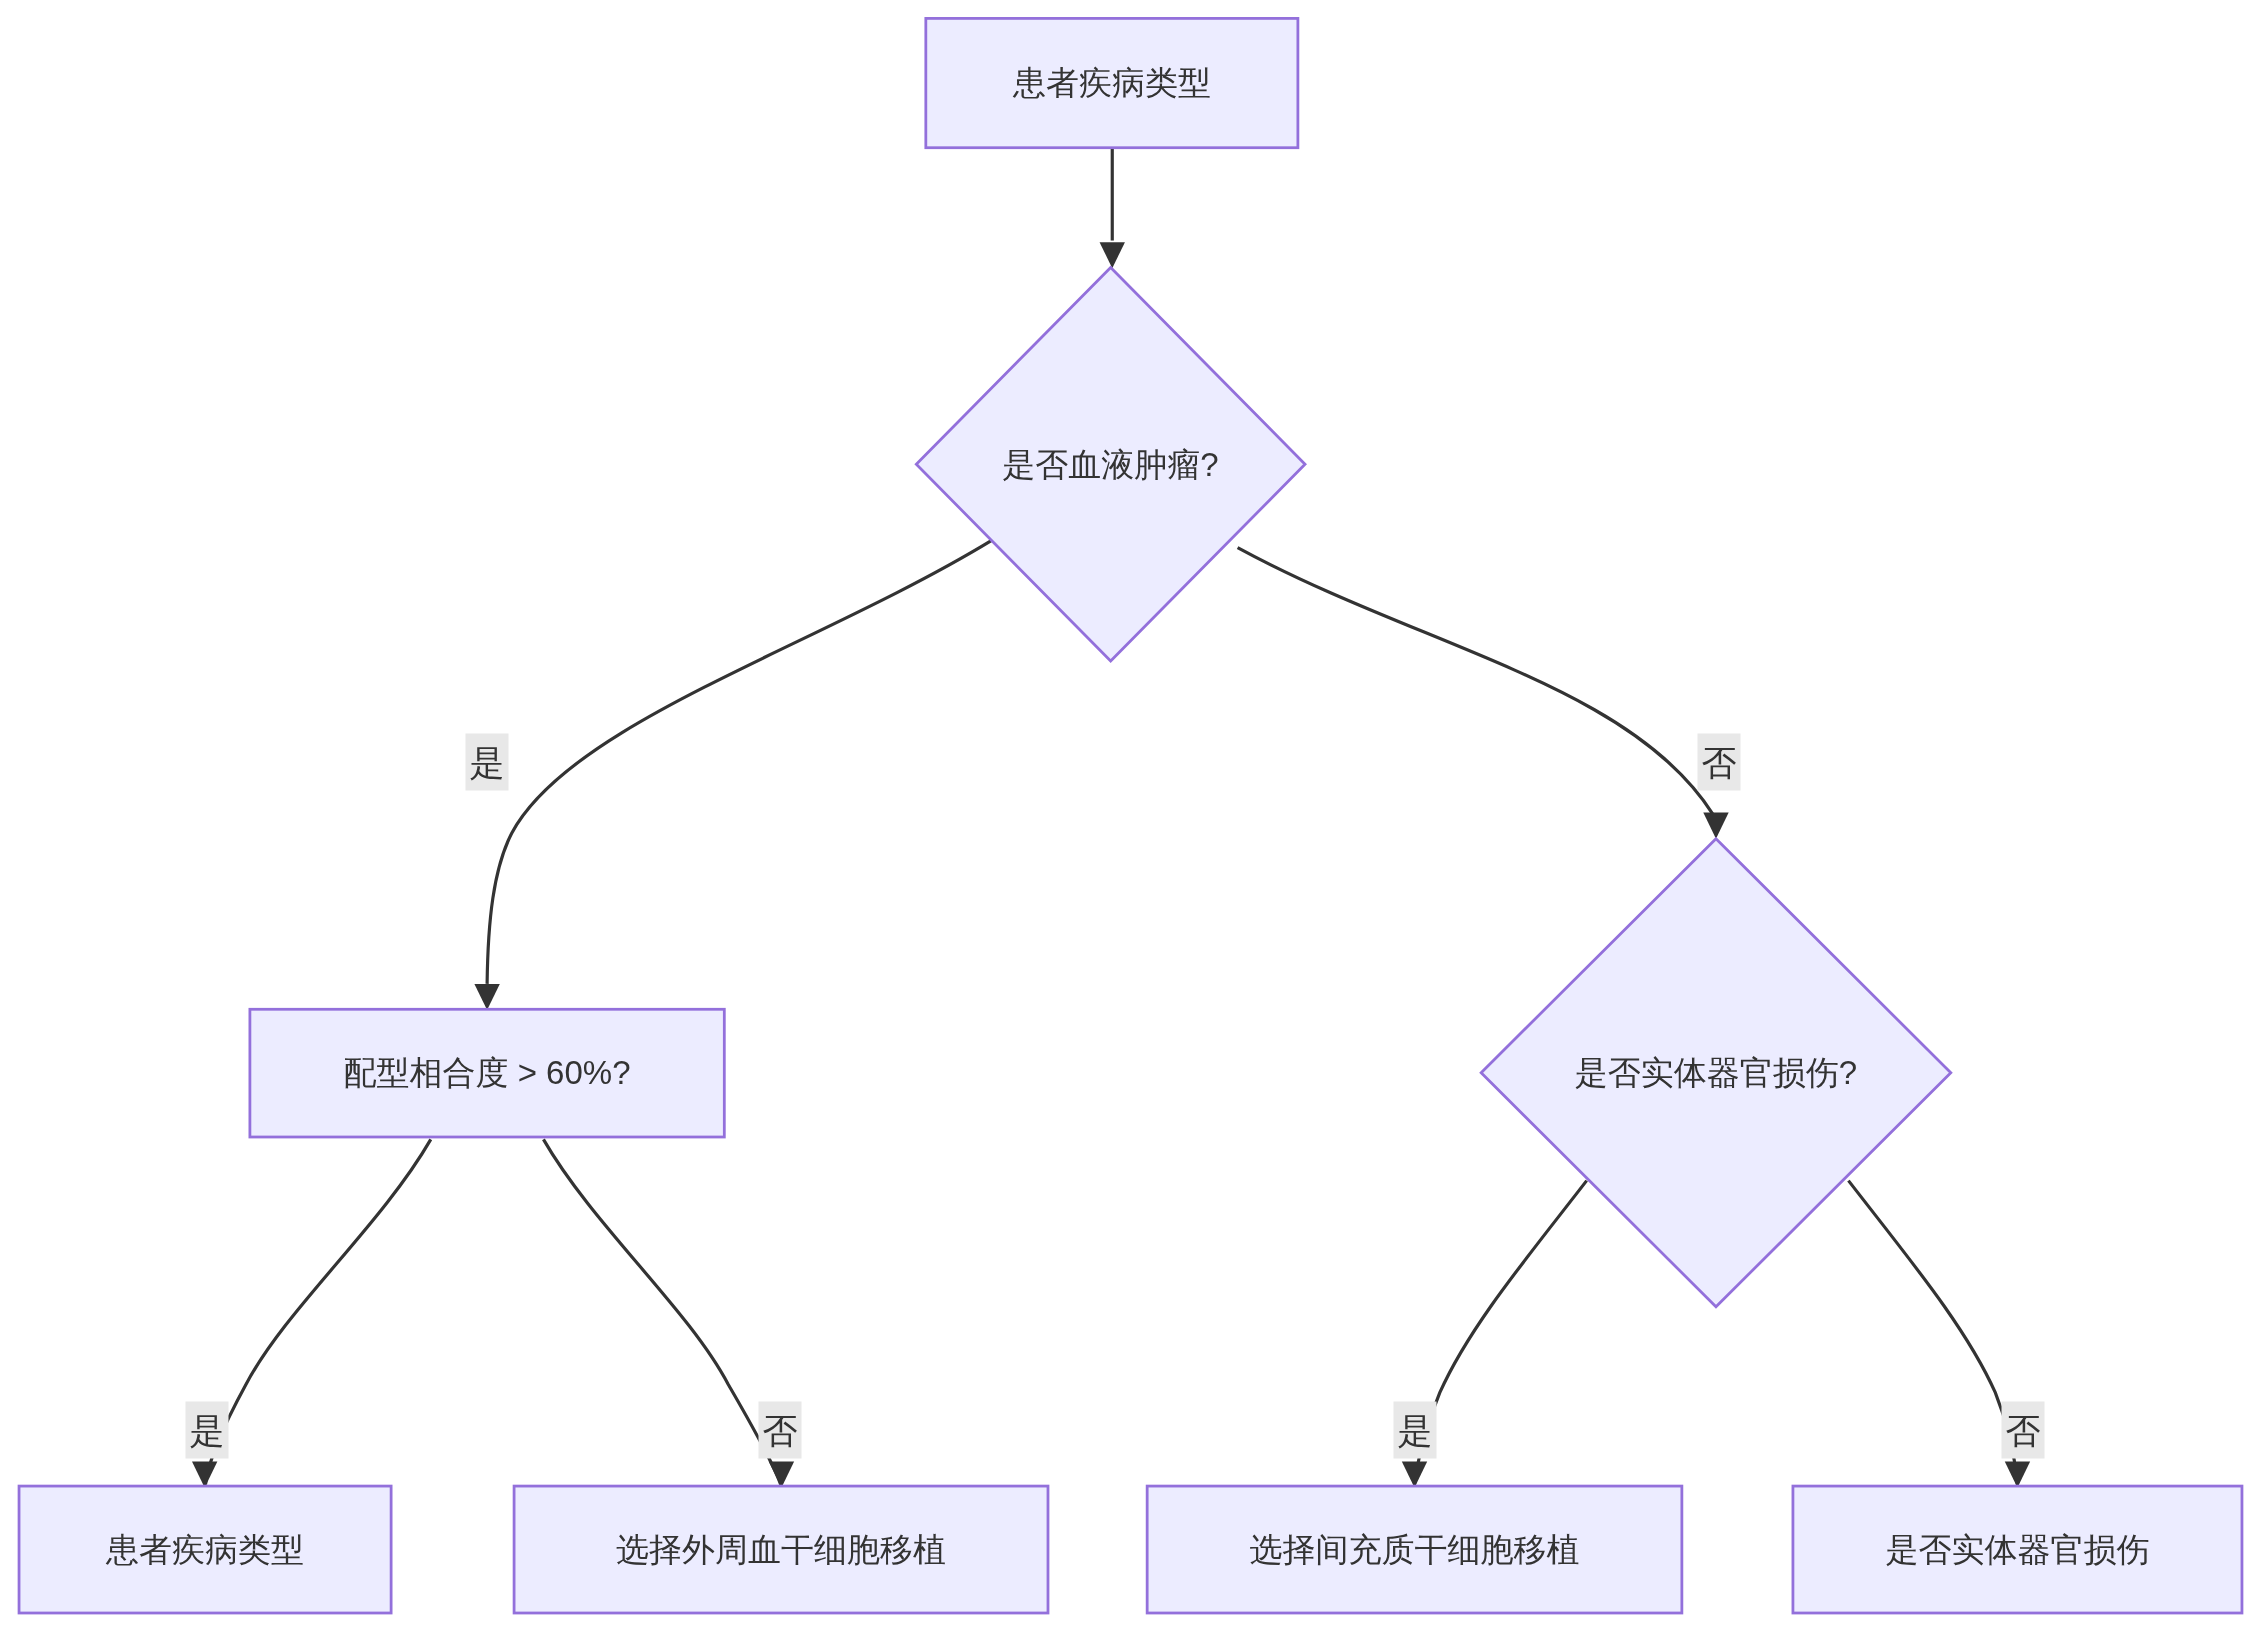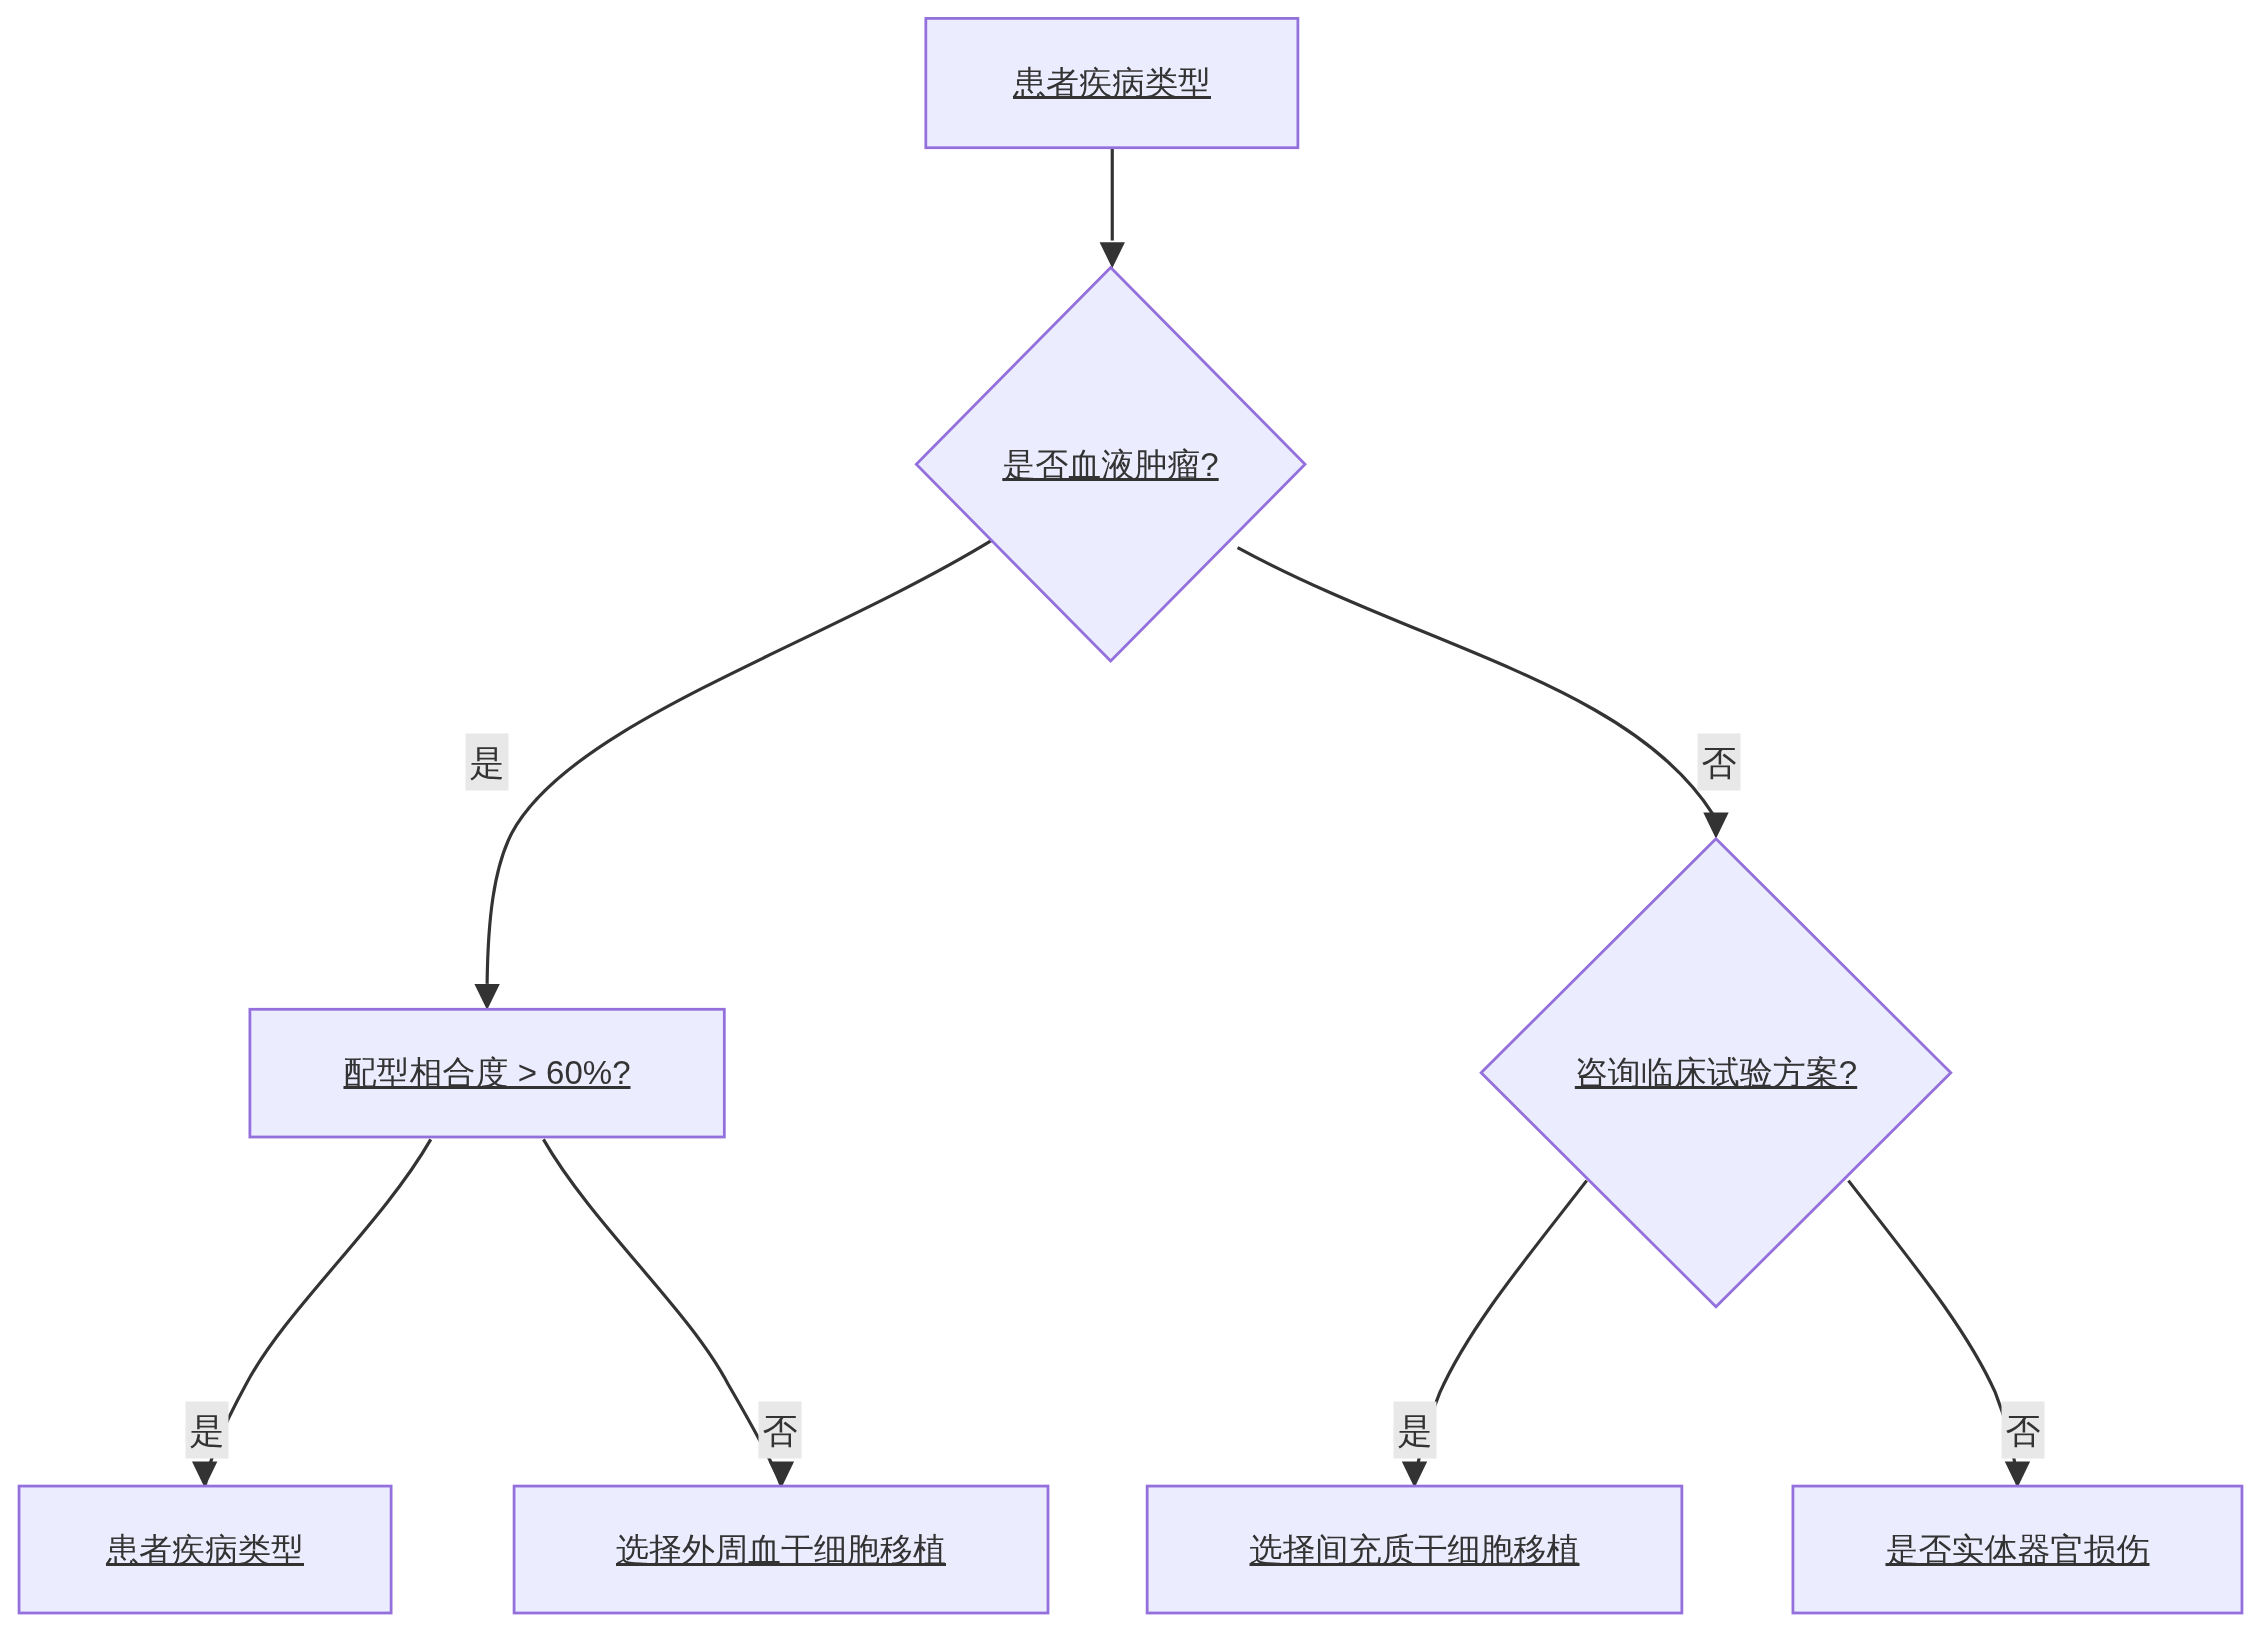--- a/index.html
+++ b/index.html
@@ -38,21 +38,20 @@
     position: absolute;
     display: flex;
     align-items: center;
     justify-content: center;
     text-align: right;
     color: #333333;
     font-size: 33px;
     line-height: 1.2;
     white-space: nowrap;
     pointer-events: none;
-    text-decoration: underline;
   }
   .edge-label {
     position: absolute;
     transform: translate(-50%, -50%);
     background: #e8e8e8;
     color: #333333;
     font-size: 35px;
     line-height: 1;
     padding: 11px 4px;
     text-align: center;
@@ -102,21 +101,21 @@
       <rect class="node-shape" x="2260" y="1873" width="566" height="160"></rect>
     </g>
   </svg>
 
   <div class="node-label" style="left:926px; top:18px; width:372px; height:129px;">患者疾病类型</div>
 
   <div class="node-label" style="left:912px; top:405px; width:397px; height:119px;">是否血液肿瘤?</div>
 
   <div class="node-label" style="left:250px; top:1009px; width:474px; height:128px;">配型相合度 &gt; 60%?</div>
 
-  <div class="node-label" style="left:1478px; top:1013px; width:476px; height:119px;">咨询临床试验方案?</div>
+  <div class="node-label" style="left:1478px; top:1013px; width:476px; height:119px;">是否实体器官损伤?</div>
 
   <div class="node-label" style="left:19px; top:1486px; width:372px; height:127px;">患者疾病类型</div>
 
   <div class="node-label" style="left:1147px; top:1486px; width:535px; height:127px;">选择间充质干细胞移植</div>
 
   <div class="node-label" style="left:514px; top:1486px; width:534px; height:127px;">选择外周血干细胞移植</div>
 
   <div class="node-label" style="left:1793px; top:1486px; width:449px; height:127px;">是否实体器官损伤</div>
 
   <div class="edge-label" style="left:487px; top:762px;">是</div>

